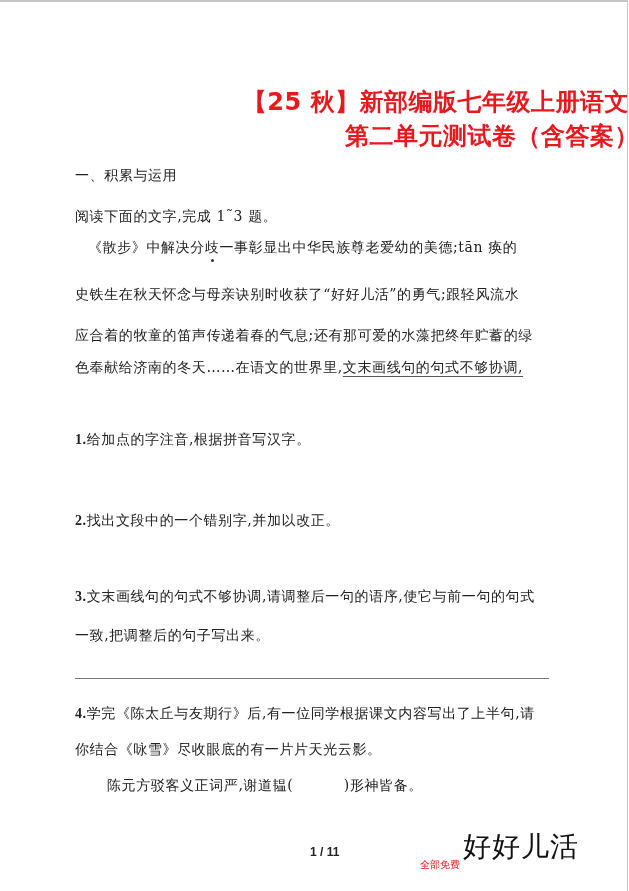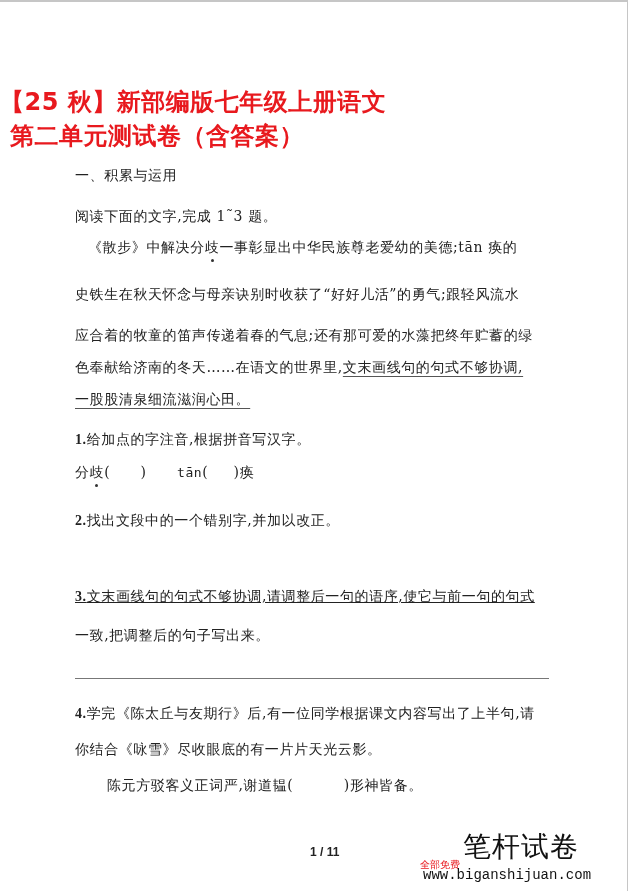--- a/index.html
+++ b/index.html
@@ -1,20 +1,20 @@
 <!DOCTYPE html>
 <html><head>
   <meta charset="utf-8">
   <style>
     html, body { margin: 0; padding: 0; background: #ffffff; }
     body { width: 629px; height: 891px; position: relative; overflow: hidden;
            font-family: "DejaVu Serif", "Liberation Serif", serif; color: #222; }
     .page { position: absolute; left: 0; top: 0; width: 627px; height: 891px;
             border-top: 2px solid #c6c6c6; border-right: 1px solid #c6c6c6; background:#fff; }
-    .title { position: absolute; left: 0; width: 629px; text-align: left; color: #e8191e;
+    .title { position: absolute; left: 0; width: 629px; text-align: right; color: #e8191e;
              font-family: "DejaVu Sans", "Liberation Sans", sans-serif; font-weight: bold;
              font-size: 24px; letter-spacing: 0.5px; white-space: nowrap; }
     .t1 { top: 84px; }
     .t2 { top: 118px; left: 10px; }
     .line { position: absolute; left: 75px; font-size: 14px; white-space: nowrap; letter-spacing: 0.6px; }
     .bold-num { font-weight: bold; font-family: "Liberation Serif", serif; }
     .dot { position: relative; display: inline-block; }
     .dot::after { content: ""; position: absolute; left: 50%; bottom: -5px; width: 3px; height: 3px;
                   margin-left: -1.5px; border-radius: 50%; background: #333; }
     .ul { text-decoration: underline; text-underline-offset: 4px; text-decoration-color: #555; }
@@ -42,45 +42,40 @@
   <div class="line" style="top:206px;">阅读下面的文字,完成 1˜3 题。</div>
 
   <div class="line" style="top:237px; left:88px;">
     <span>《散步》中解决分</span><span class="dot">歧</span><span>一事彰显出中华民族尊老爱幼的美德;tān 痪的</span>
   </div>
   <div class="line" style="top:284px;">史铁生在秋天怀念与母亲诀别时收获了“好好儿活”的勇气;跟轻风流水</div>
   <div class="line" style="top:325px;">应合着的牧童的笛声传递着春的气息;还有那可爱的水藻把终年贮蓄的绿</div>
   <div class="line" style="top:357px;">
     <span>色奉献给济南的冬天……在语文的世界里,</span><span class="ul">文末画线句的句式不够协调,</span>
   </div>
-  <div class="line" style="top:389px;">
-    <span class="ul">一股股清泉细流滋润心田。</span>
-  </div>
 
   <div class="line" style="top:429px;">
     <span class="bold-num">1.</span><span>给加点的字注音,根据拼音写汉字。</span>
   </div>
-  <div class="line" style="top:462px; white-space:pre;"><span>分</span><span class="dot">歧</span><span>(      )</span>      <span style="font-family:'DejaVu Sans Mono',monospace;font-size:13px;">tān</span><span>(     )</span><span>痪</span></div>
 
   <div class="line" style="top:510px;">
     <span class="bold-num">2.</span><span>找出文段中的一个错别字,并加以改正。</span>
   </div>
 
-  <div class="line" style="top:586px;text-decoration:underline;">
+  <div class="line" style="top:586px;">
     <span class="bold-num">3.</span><span>文末画线句的句式不够协调,请调整后一句的语序,使它与前一句的句式</span>
   </div>
   <div class="line" style="top:625px;">一致,把调整后的句子写出来。</div>
   <div class="hr" style="top:676px;"></div>
 
   <div class="line" style="top:703px;">
     <span class="bold-num">4.</span><span>学完《陈太丘与友期行》后,有一位同学根据课文内容写出了上半句,请</span>
   </div>
   <div class="line" style="top:739px;">你结合《咏雪》尽收眼底的有一片片天光云影。</div>
   <div class="line" style="top:775px; white-space:pre;padding-left:32px;"><span>陈元方驳客义正词严,谢道韫(</span><span>          </span><span>)形神皆备。</span></div>
 
   <div class="pager">1 / 11</div>
 
   <div class="logo">
-    <div class="logo-main">笔杆试卷</div>
+    <div class="logo-main">好好儿活</div>
     <div class="logo-free">全部免费</div>
-    <div class="logo-url">www.biganshijuan.com</div>
   </div>
 </div>
 
 </body></html>

